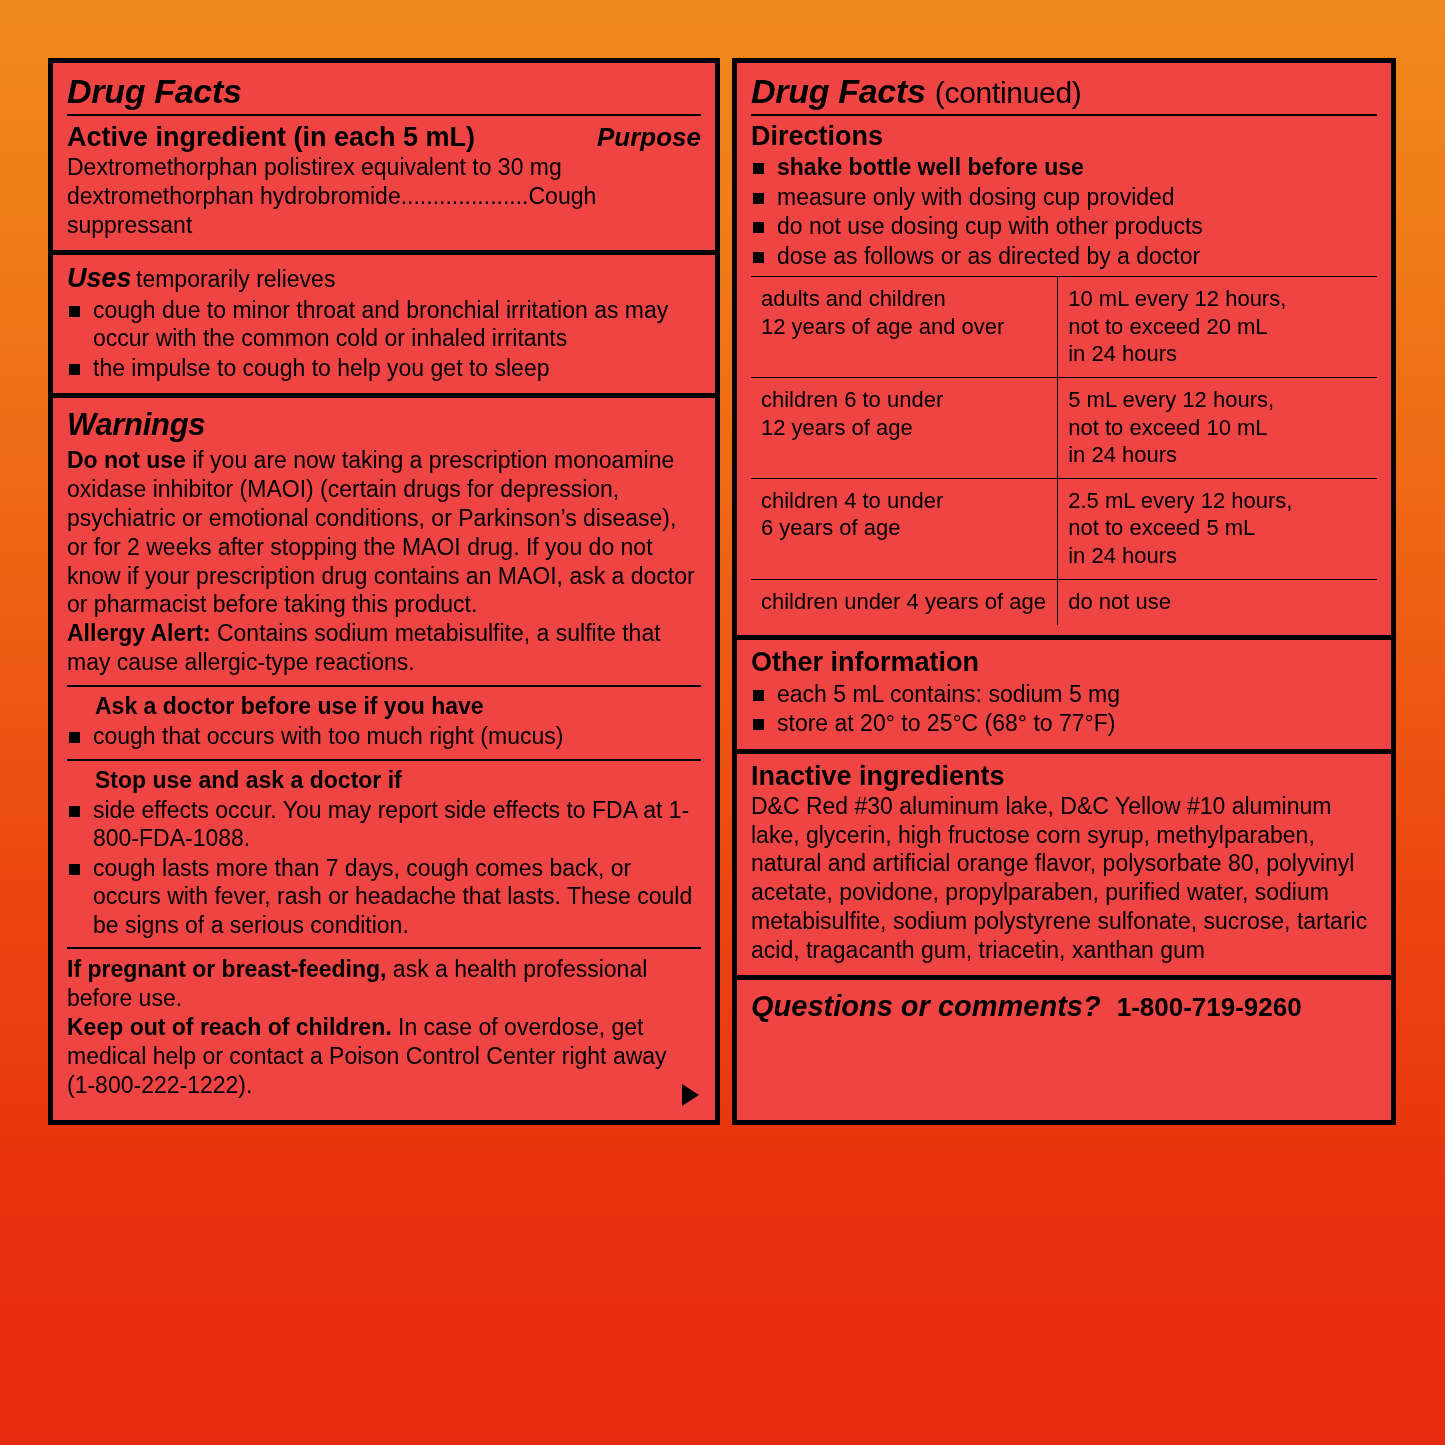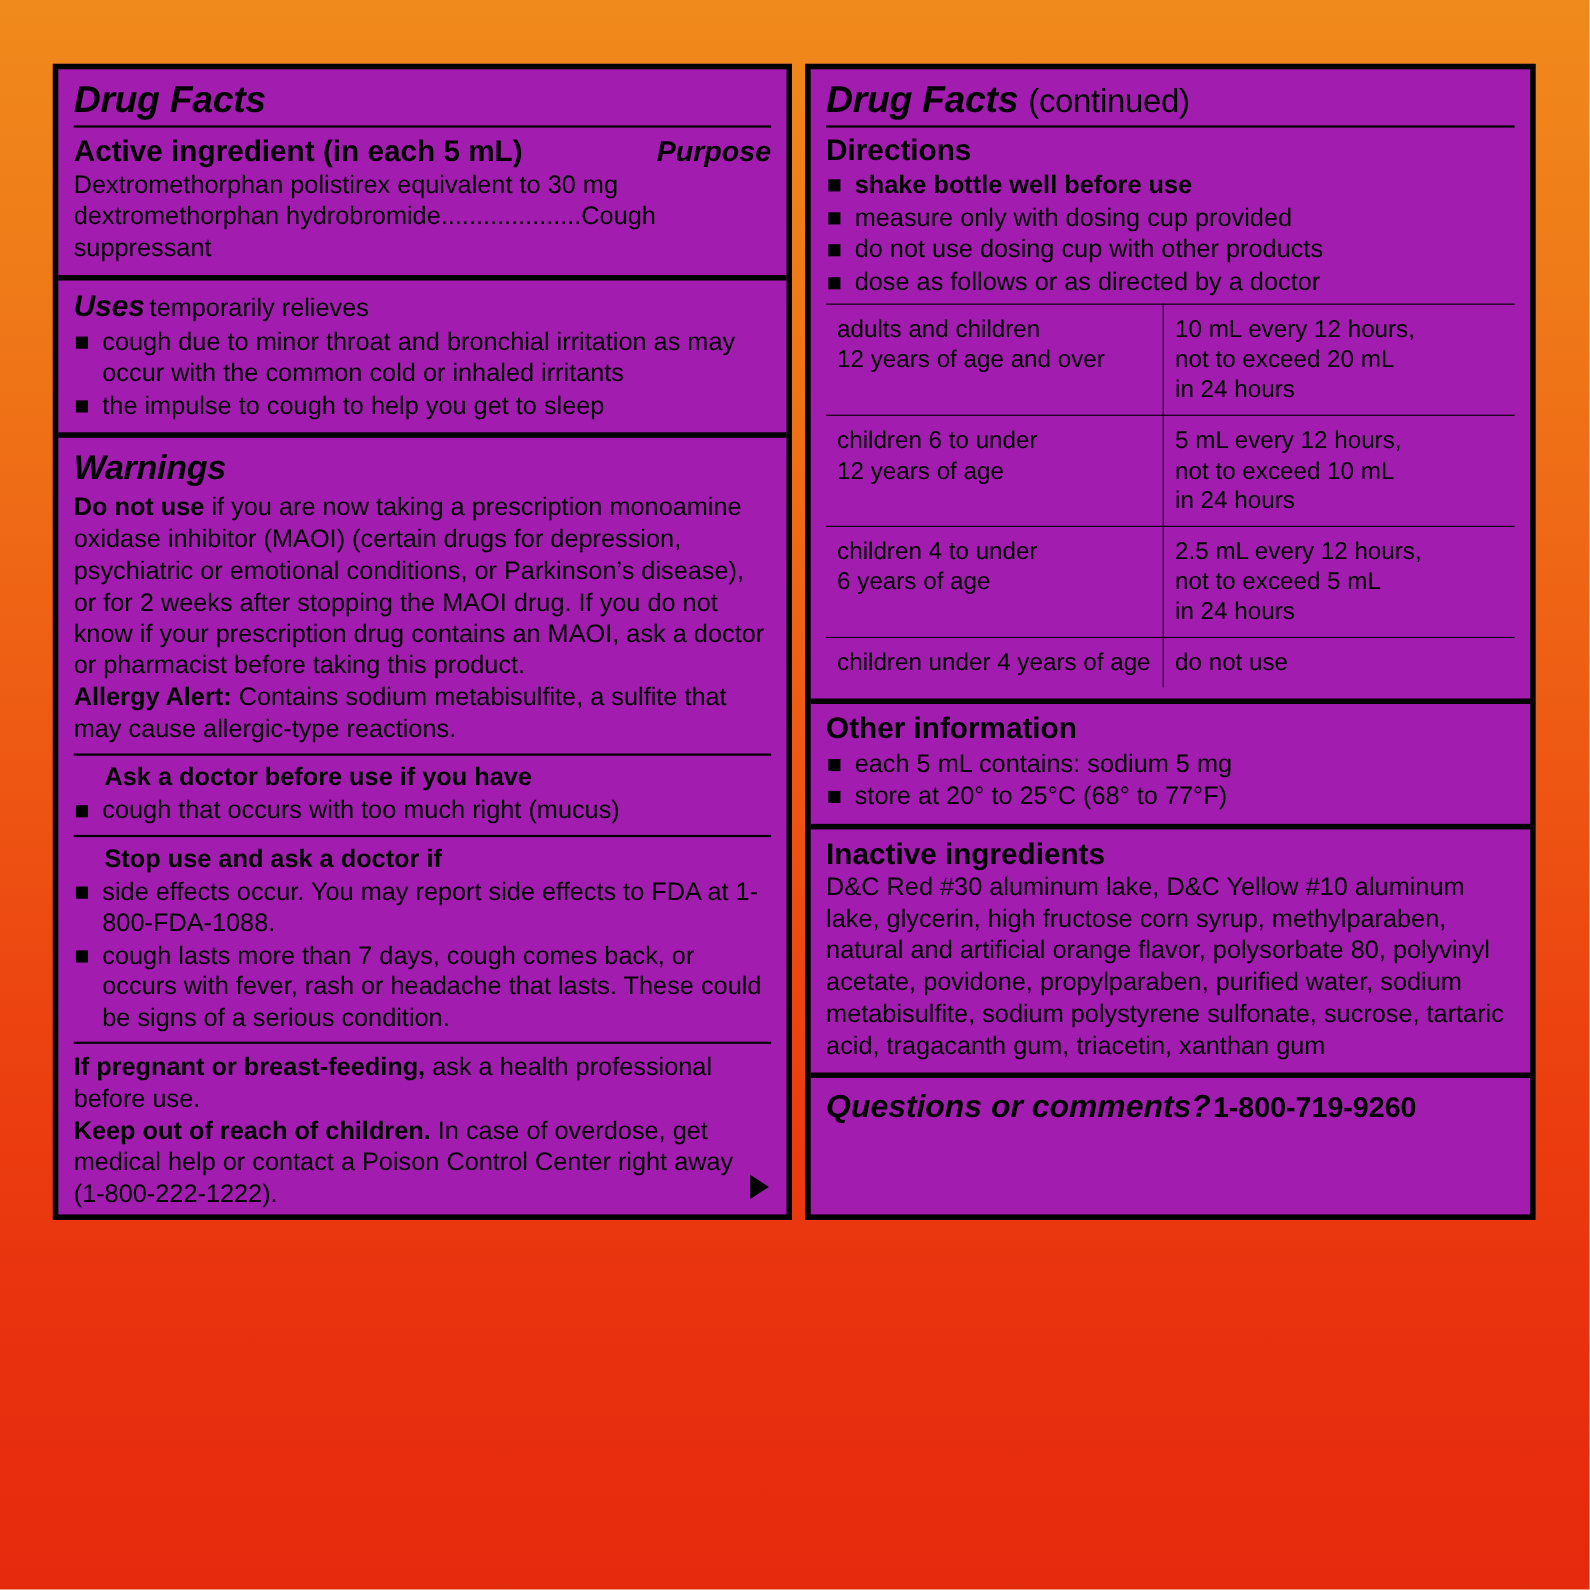--- a/index.html
+++ b/index.html
@@ -17,21 +17,21 @@
   .panel-wrap {
     position: absolute;
     left: 48px;
     top: 58px;
     width: 1348px;
     display: flex;
     gap: 12px;
   }
 
   .col {
-    background: #a21caf;
+    background: #ef4444;
     border: 5px solid #000000;
     box-sizing: border-box;
   }
 
   .col-left {
     width: 672px;
   }
   .col-right {
     width: 664px;
   }
@@ -151,21 +151,21 @@
   .dose-table tr:first-child td {
     border-top: 1.5px solid #000;
   }
   .dose-table tr:last-child td {
     border-bottom: none;
   }
 
   .questions {
     display: flex;
     align-items: baseline;
-    gap: 2px;
+    gap: 16px;
     padding: 10px 14px 12px 14px;
   }
   .questions .q {
     font-style: italic;
     font-weight: bold;
     font-size: 29px;
   }
   .questions .phone {
     font-weight: bold;
     font-size: 26px;
@@ -176,21 +176,21 @@
     right: 16px;
     bottom: 14px;
     width: 0;
     height: 0;
     border-top: 11px solid transparent;
     border-bottom: 11px solid transparent;
     border-left: 17px solid #000;
   }
   .col-left .section.last {
     position: relative;
-    padding-bottom: 4px;
+    padding-bottom: 20px;
   }
 </style>
 </head>
 <body>
 
 <div class="panel-wrap">
 
   <div class="col col-left">
 
     <div class="section">

